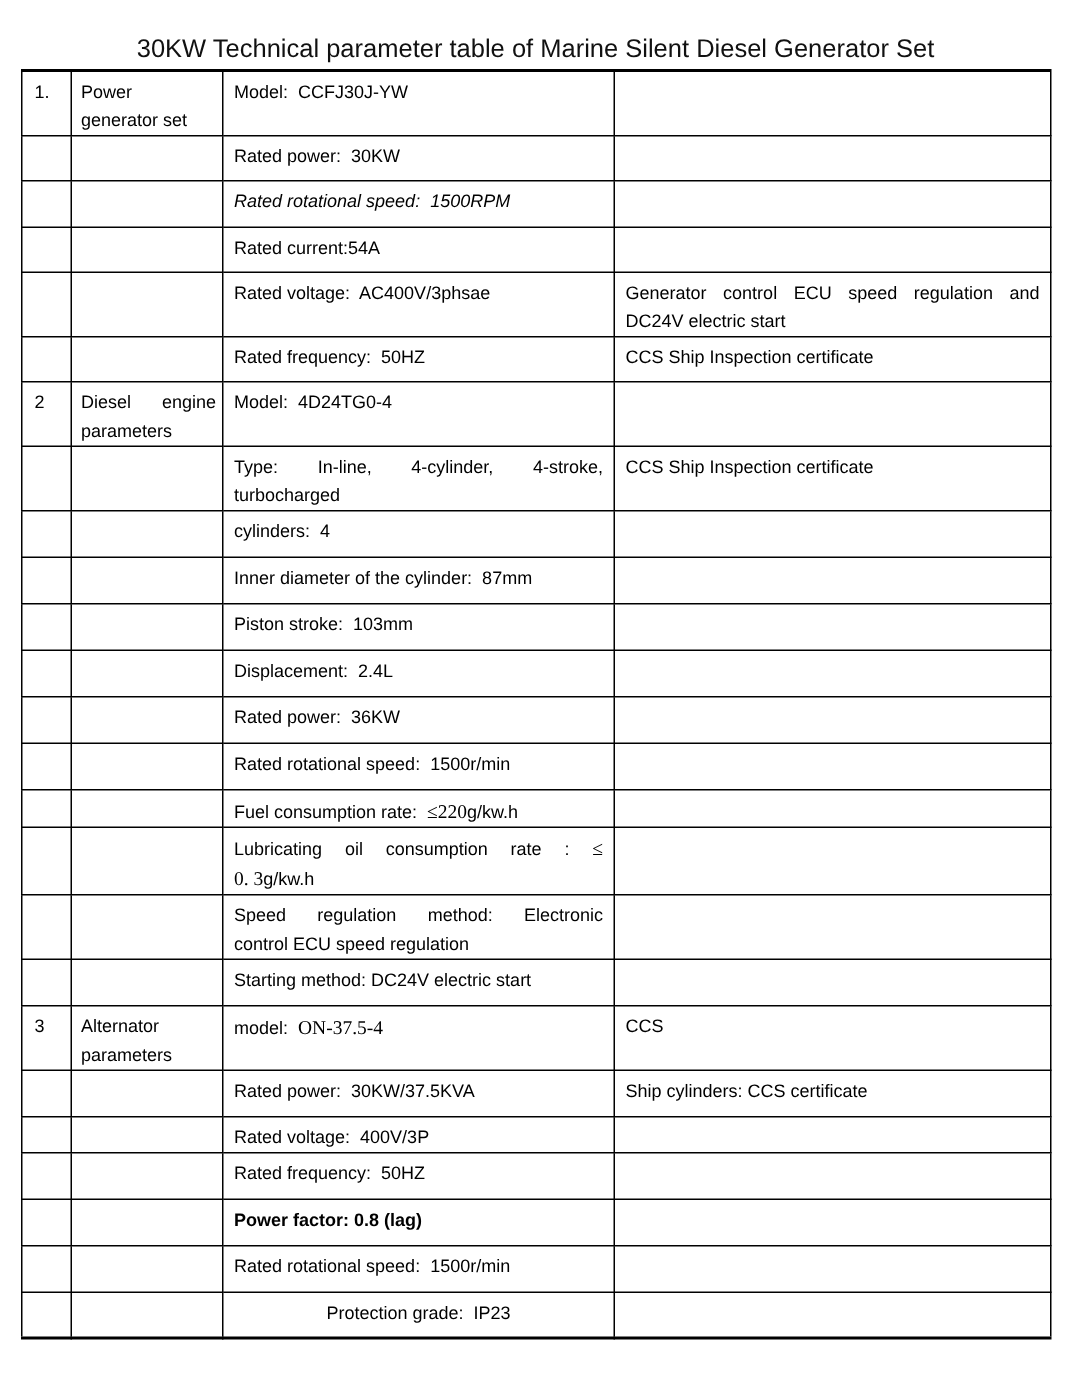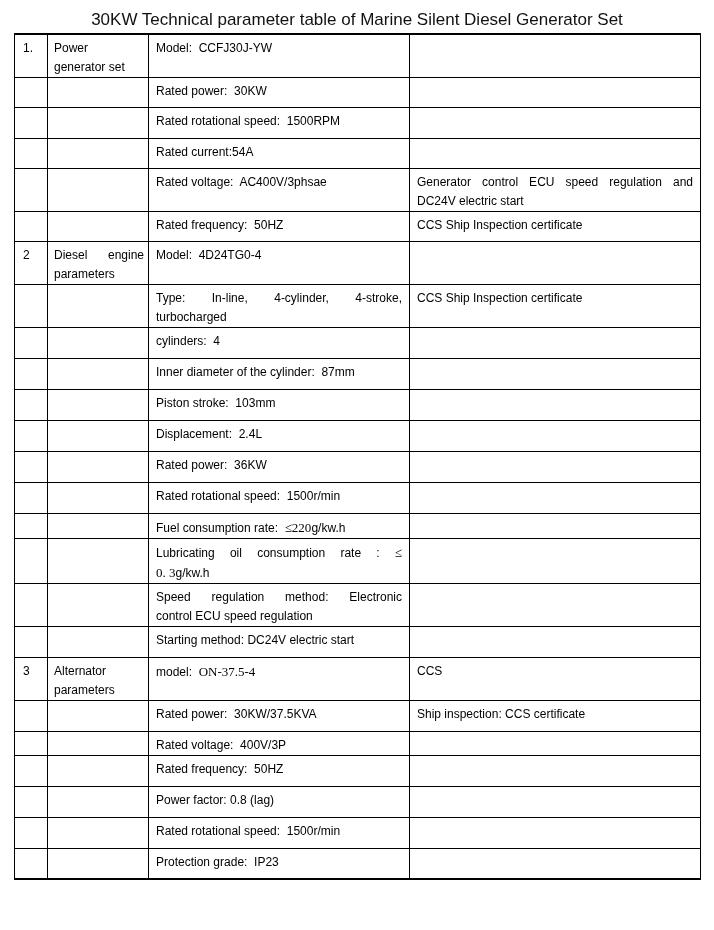--- a/index.html
+++ b/index.html
@@ -5,21 +5,21 @@
   html,body{margin:0;padding:0;}
   body{
     width:714px;height:930px;background:#ffffff;color:#000;
     font-family:"Liberation Sans","DejaVu Sans",sans-serif;
     overflow:hidden;
   }
   .title{
     text-align:center;
     font-size:17px;
     line-height:22px;
-    padding-top:9px;
+    padding-top:22px;
     color:#111;
     white-space:nowrap;
   }
   table{
     border-collapse:collapse;
     table-layout:fixed;
     margin-left:14px;
     margin-top:2px;
     width:686px;
     border-top:2px solid #000;
@@ -73,21 +73,21 @@
         <td></td>
       </tr>
       <tr style="height: 30px; margin-left: 48px;">
         <td class="c-num"></td>
         <td class="c-cat"></td>
         <td>
           <div class="line"><span>Rated power:  30KW</span></div>
         </td>
         <td></td>
       </tr>
-      <tr style="height: 31px;">
+      <tr style="height: 31px; font-style: italic;">
         <td class="c-num"></td>
         <td class="c-cat"></td>
         <td>
           <div class="line"><span>Rated rotational speed:  1500RPM</span></div>
         </td>
         <td></td>
       </tr>
       <tr style="height: 30px;">
         <td class="c-num"></td>
         <td class="c-cat"></td>
@@ -234,56 +234,56 @@
           <div class="line"><span>CCS</span></div>
         </td>
       </tr>
       <tr style="height: 31px;">
         <td class="c-num"></td>
         <td class="c-cat"></td>
         <td>
           <div class="line"><span>Rated power:  30KW/37.5KVA</span></div>
         </td>
         <td>
-          <div class="line"><span>Ship inspection: CCS certificate</span></div>
+          <div class="line"><span>Ship cylinders: CCS certificate</span></div>
         </td>
       </tr>
       <tr style="height: 20px; margin-left: 48px;">
         <td class="c-num"></td>
         <td class="c-cat"></td>
         <td>
           <div class="line"><span>Rated voltage:  400V/3P</span></div>
         </td>
         <td></td>
       </tr>
       <tr style="height: 31px;">
         <td class="c-num"></td>
         <td class="c-cat"></td>
         <td>
           <div class="line"><span>Rated frequency:  50HZ</span></div>
         </td>
         <td></td>
       </tr>
-      <tr style="height: 31px;">
+      <tr style="height: 31px; font-weight: bold;">
         <td class="c-num"></td>
         <td class="c-cat"></td>
         <td>
           <div class="line"><span>Power factor: 0.8 (lag)</span></div>
         </td>
         <td></td>
       </tr>
       <tr style="height: 31px;">
         <td class="c-num"></td>
         <td class="c-cat"></td>
         <td>
           <div class="line"><span>Rated rotational speed:  1500r/min</span></div>
         </td>
         <td></td>
       </tr>
-      <tr style="height: 30px;">
+      <tr style="height: 30px; text-align: center;">
         <td class="c-num"></td>
         <td class="c-cat"></td>
         <td>
           <div class="line"><span>Protection grade:  IP23</span></div>
         </td>
         <td></td>
       </tr>
     </tbody>
 </table>
 

